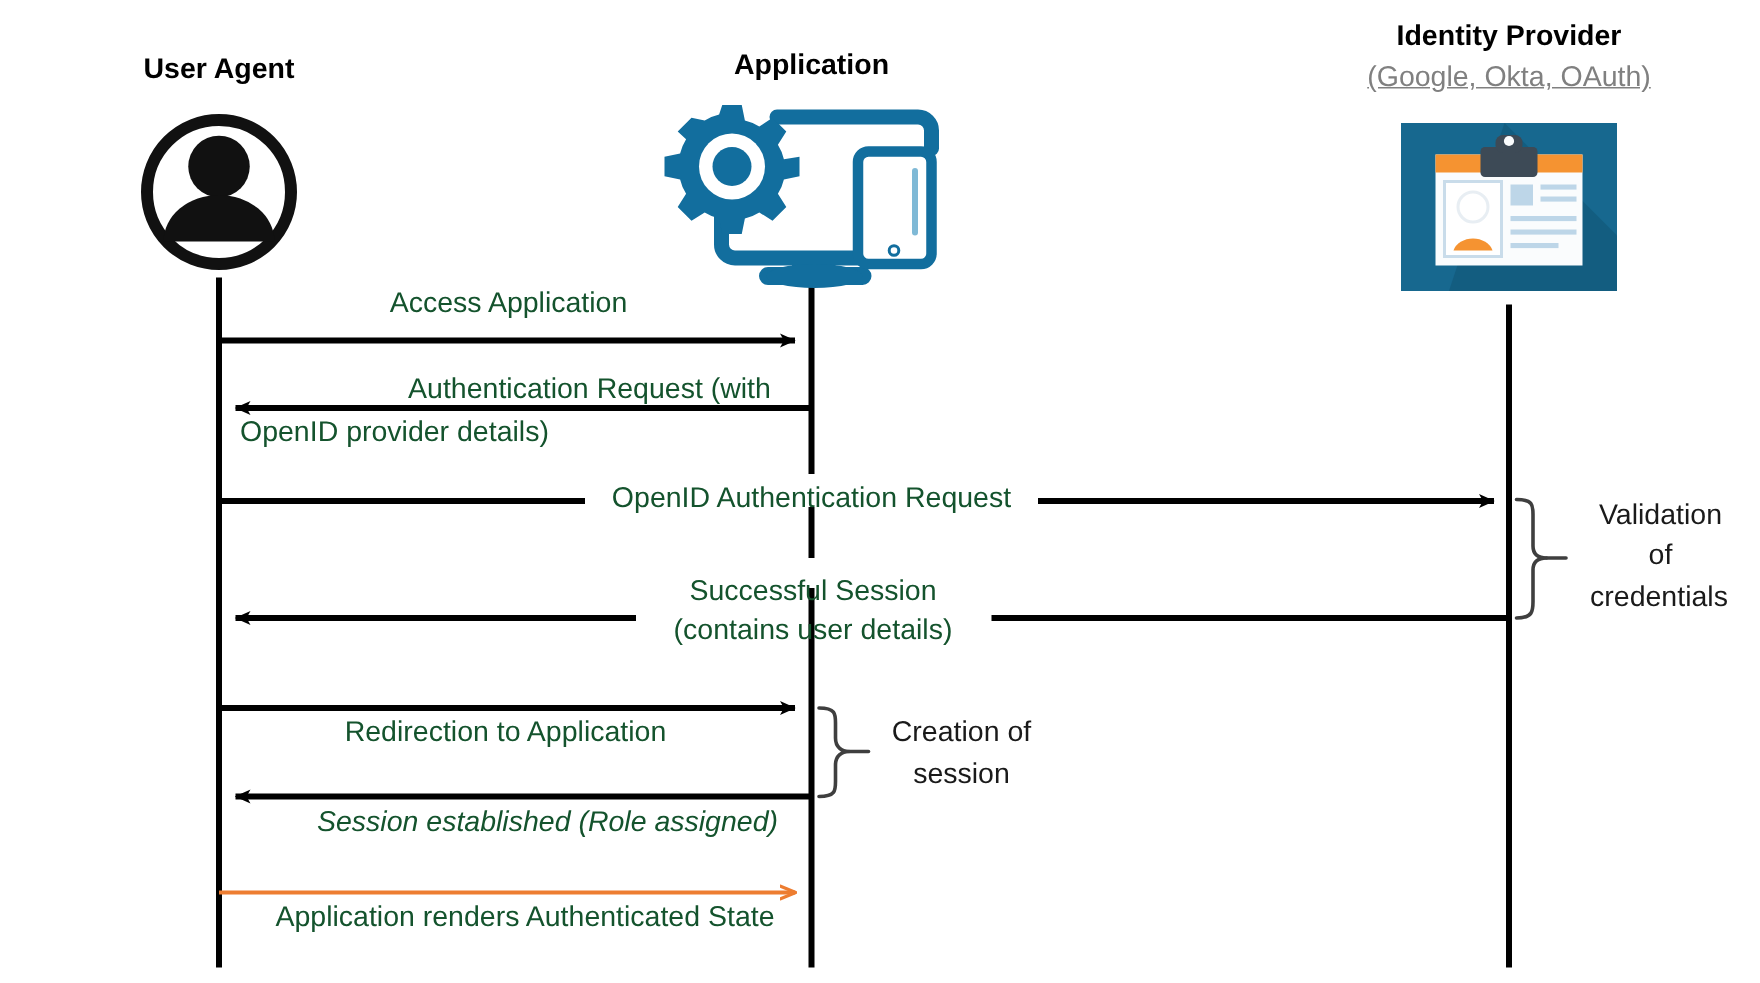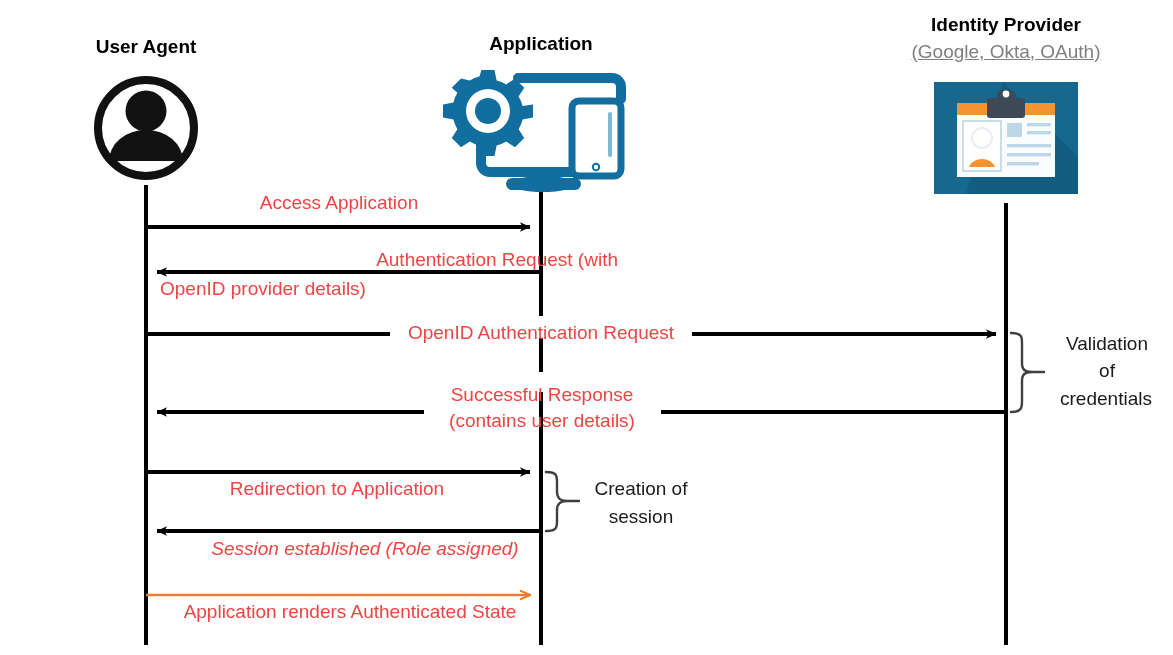--- a/index.html
+++ b/index.html
@@ -33,21 +33,21 @@
     text-align: center;
     font-weight: normal;
     color: #808080;
     white-space: nowrap;
     line-height: 1.15;
     text-decoration: underline;
   }
   .msg-label {
     position: absolute;
     text-align: center;
-    color: #ef4444;
+    color: #14532d;
     white-space: nowrap;
     line-height: 1.18;
   }
   .note-label {
     position: absolute;
     text-align: center;
     color: #1a1a1a;
     line-height: 1.2;
   }
   svg { display: block; overflow: visible; }
@@ -193,27 +193,27 @@
 <div class="lane-title" style="left:46px; top:36px; width:200px; font-size:19px;">User Agent</div>
 
 <div class="lane-title" style="left:441px; top:33px; width:200px; font-size:19px;">Application</div>
 
 <div class="lane-title" style="left:906px; top:14px; width:200px; font-size:19px;">Identity Provider</div>
 
 <div class="lane-sub" style="left:896px; top:41px; width:220px; font-size:19px;">(Google, Okta, OAuth)</div>
 
 <div class="msg-label" style="left:194px; top:192px; width:290px; font-size:19px;">Access Application</div>
 
-<div class="msg-label" style="left:168px; top:249px; width:450px; font-size:19px; text-align:right;">Authentication Request (with</div>
+<div class="msg-label" style="left:168px; top:249px; width:450px; font-size:19px; text-align:center;">Authentication Request (with</div>
 
 <div class="msg-label" style="left:160px; top:278px; width:450px; font-size:19px; text-align:left;">OpenID provider details)</div>
 
 <div class="msg-label" style="left:391px; top:322px; width:300px; font-size:19px;">OpenID Authentication Request</div>
 
-<div class="msg-label" style="left:392px; top:384px; width:300px; font-size:19px;">Successful Response</div>
+<div class="msg-label" style="left:392px; top:384px; width:300px; font-size:19px;">Successful Session</div>
 
 <div class="msg-label" style="left:392px; top:410px; width:300px; font-size:19px;">(contains user details)</div>
 
 <div class="msg-label" style="left:187px; top:478px; width:300px; font-size:19px;">Redirection to Application</div>
 
 <div class="msg-label" style="left:155px; top:538px; width:420px; font-size:19px;font-style:italic;">Session established (Role assigned)</div>
 
 <div class="msg-label" style="left:140px; top:601px; width:420px; font-size:19px;">Application renders Authenticated State</div>
 
 <div class="note-label" style="left:1043px; top:333px; width:128px; font-size:19px;">Validation</div>

